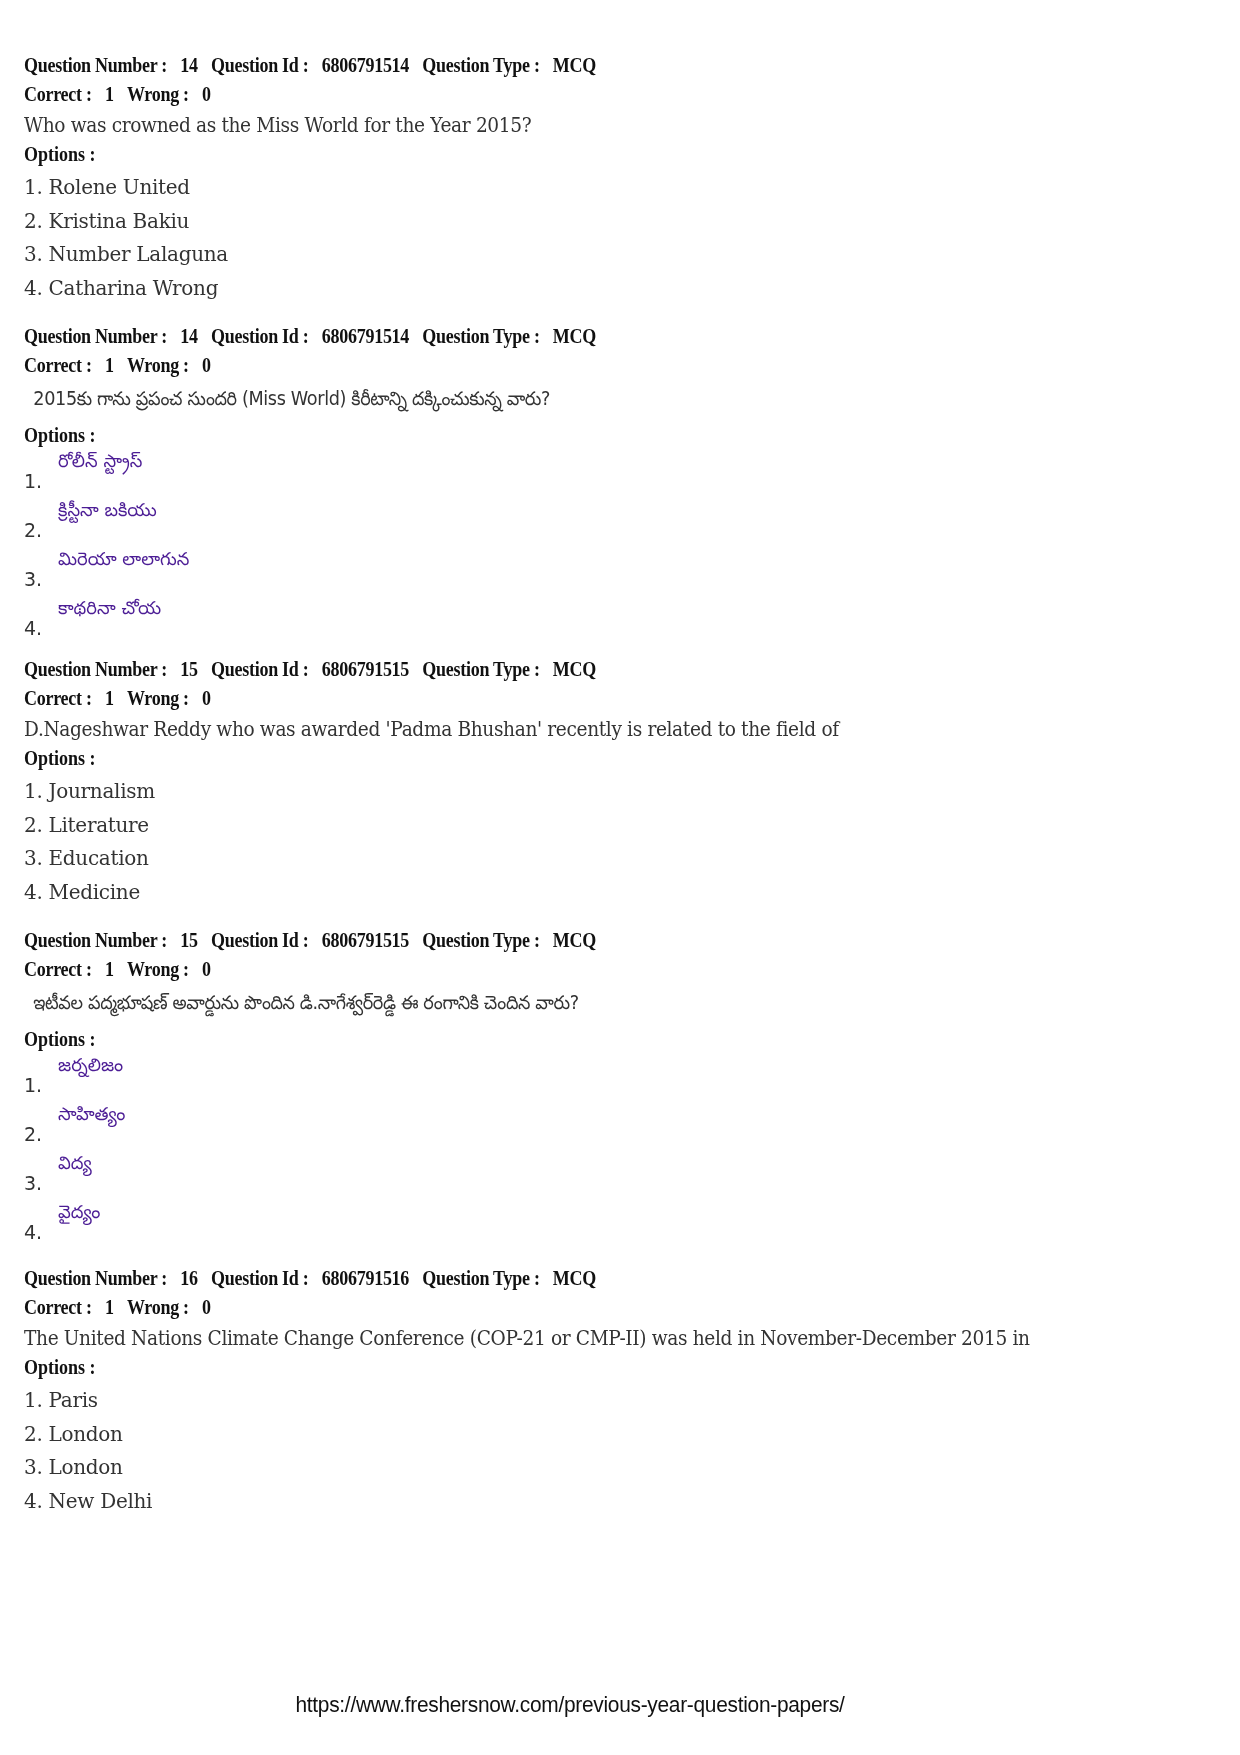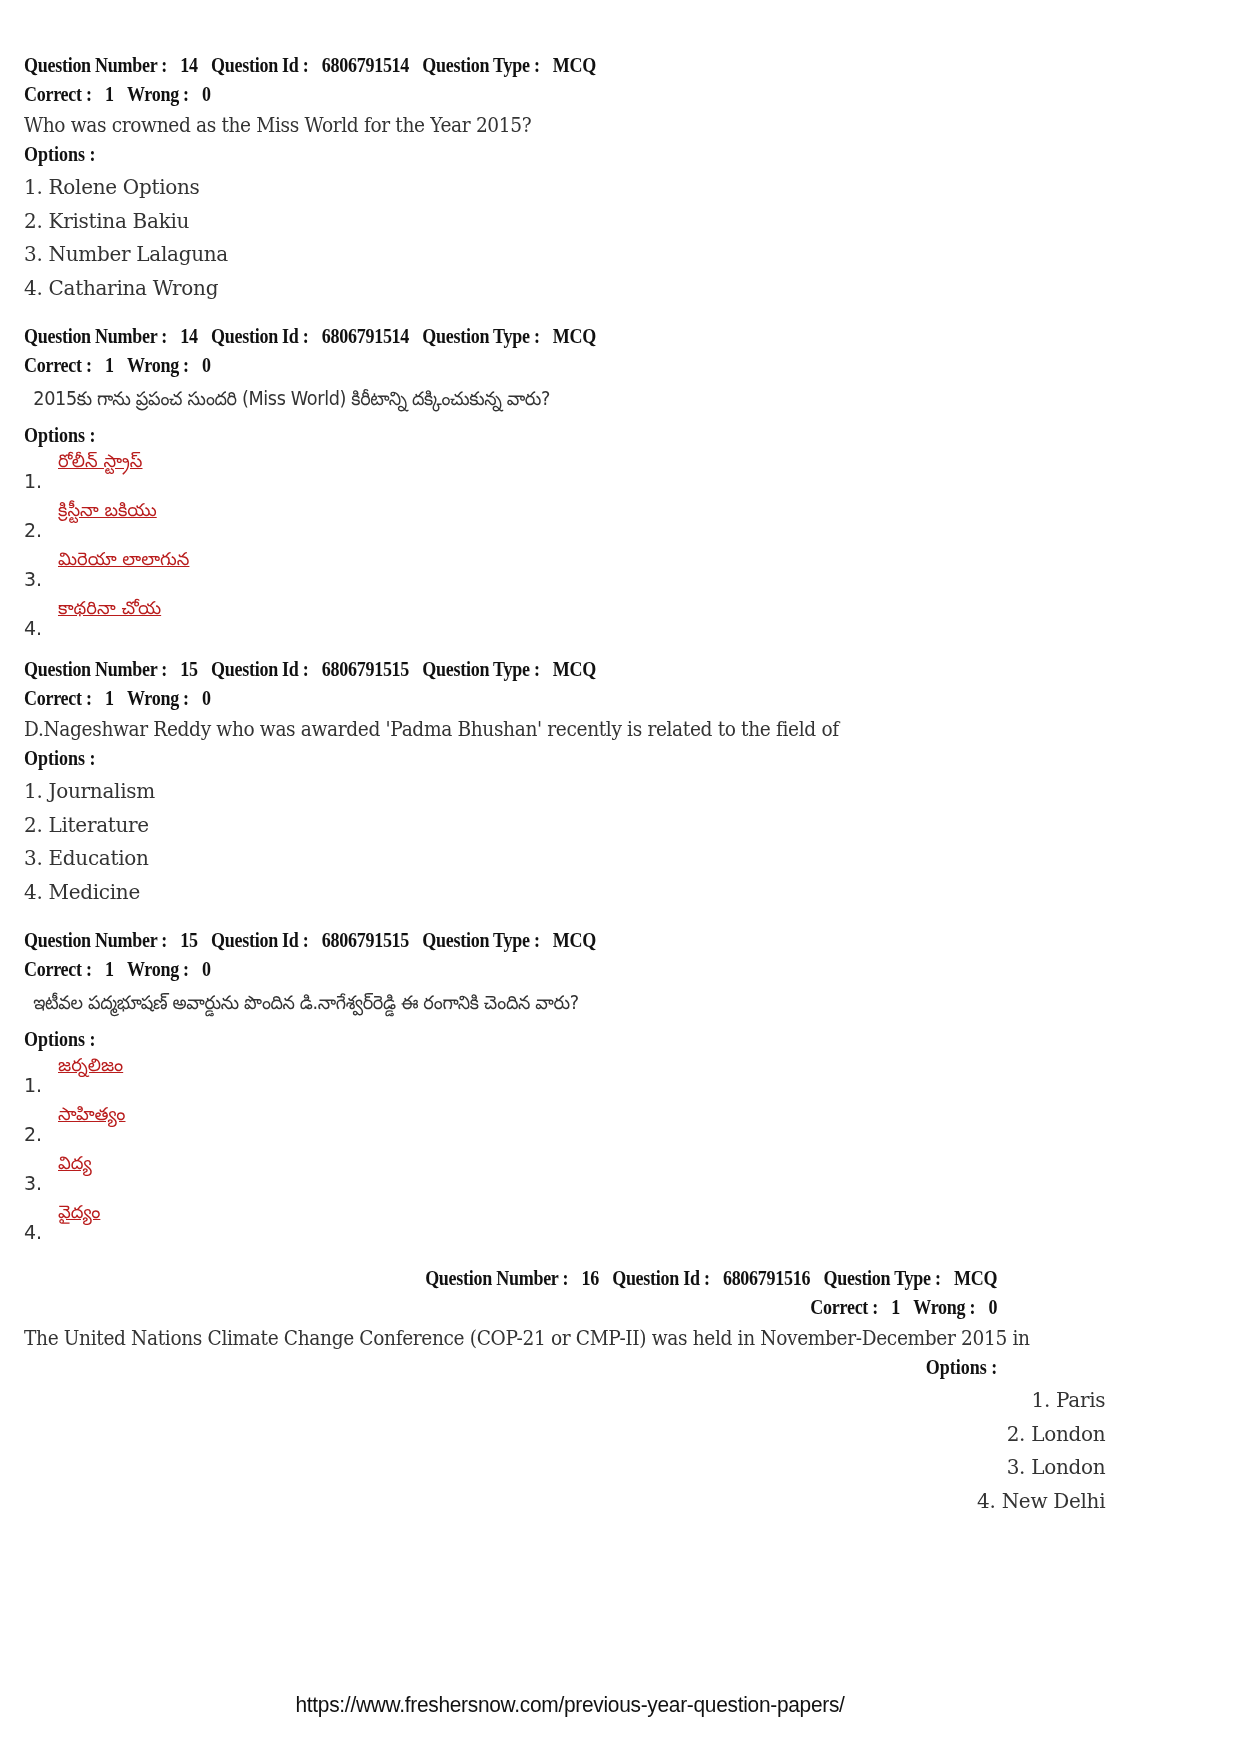--- a/index.html
+++ b/index.html
@@ -7,42 +7,42 @@
     .page { position: absolute; left: 0; top: 0; width: 1240px; height: 1755px; padding-left: 22px; }
     .block { position: absolute; left: 24px; }
     .meta { font-family: "Liberation Serif", "DejaVu Serif", serif; font-weight: bold; font-size: 20px; letter-spacing: -0.3px; line-height: 29px; color: #111; white-space: nowrap; transform: scaleX(0.9); transform-origin: left; }
     .meta span + span { margin-left: 10px; }
     .qtext { font-family: "DejaVu Serif", "Liberation Serif", serif; font-size: 20px; line-height: 30px; color: #333; white-space: nowrap; letter-spacing: -0.4px; transform: scaleX(0.93); transform-origin: left; margin-top: 1px; }
     .qtext.te { font-family: "DejaVu Sans", "Liberation Sans", sans-serif; font-size: 19px; padding-left: 10px; margin-top: 3px; margin-bottom: 8px; }
     .opthead { font-family: "Liberation Serif", "DejaVu Serif", serif; font-weight: bold; font-size: 20px; line-height: 29px; color: #111; transform: scaleX(0.9); transform-origin: left; }
     .opt { font-family: "DejaVu Serif", "Liberation Serif", serif; font-size: 20px; line-height: 36.5px; color: #333; white-space: nowrap; letter-spacing: -0.3px; }
     .opt-te { position: relative; height: 49px; white-space: nowrap; }
     .opt-te .num { position: absolute; left: 0; top: 20px; font-family: "DejaVu Sans", "Liberation Sans", sans-serif; font-size: 19px; color: #333; }
-    .opt-te .lbl { position: absolute; left: 34px; top: 0; font-family: "DejaVu Sans", "Liberation Sans", sans-serif; font-size: 18px; color: #b91c1c; text-decoration: underline; }
+    .opt-te .lbl { position: absolute; left: 34px; top: 0; font-family: "DejaVu Sans", "Liberation Sans", sans-serif; font-size: 18px; color: #4c1d95; }
     .footer-link { position: absolute; left: 0; width: 1240px; top: 1692px; text-align: center; font-family: "Liberation Sans", "DejaVu Sans", sans-serif; font-size: 22px; color: #111; letter-spacing: -0.3px; }
     .footer-link span { display: inline-block; transform: scaleX(0.95); margin-left: -100px; }
   </style>
 </head>
 <body>
 
 <div class="page">
 
   <div class="block" style="top:51px;">
     <div class="meta">
       <span><span>Question Number :</span> <span>14</span></span>
       <span><span>Question Id :</span> <span>6806791514</span></span>
       <span><span>Question Type :</span> <span>MCQ</span></span>
     </div>
     <div class="meta">
       <span><span>Correct :</span> <span>1</span></span>
       <span><span>Wrong :</span> <span>0</span></span>
     </div>
     <div class="qtext">Who was crowned as the Miss World for the Year 2015?</div>
     <div class="opthead">Options :</div>
-    <div class="opt"><span>1.</span> <span>Rolene Options</span></div>
+    <div class="opt"><span>1.</span> <span>Rolene United</span></div>
     <div class="opt" style="margin-top:-3px"><span>2.</span> <span>Kristina Bakiu</span></div>
     <div class="opt" style="margin-top:-3px"><span>3.</span> <span>Number Lalaguna</span></div>
     <div class="opt" style="margin-top:-3px"><span>4.</span> <span>Catharina Wrong</span></div>
   </div>
 
   <div class="block" style="top:322px;">
     <div class="meta">
       <span><span>Question Number :</span> <span>14</span></span>
       <span><span>Question Id :</span> <span>6806791514</span></span>
       <span><span>Question Type :</span> <span>MCQ</span></span>
@@ -112,21 +112,21 @@
     <div class="opt-te">
         <span class="num">3.</span>
         <span class="lbl">విద్య</span>
       </div>
     <div class="opt-te">
         <span class="num">4.</span>
         <span class="lbl">వైద్యం</span>
       </div>
   </div>
 
-  <div class="block" style="top:1264px;text-align:right;">
+  <div class="block" style="top:1264px;">
     <div class="meta">
       <span><span>Question Number :</span> <span>16</span></span>
       <span><span>Question Id :</span> <span>6806791516</span></span>
       <span><span>Question Type :</span> <span>MCQ</span></span>
     </div>
     <div class="meta">
       <span><span>Correct :</span> <span>1</span></span>
       <span><span>Wrong :</span> <span>0</span></span>
     </div>
     <div class="qtext">The United Nations Climate Change Conference (COP-21 or CMP-II) was held in November-December 2015 in</div>

